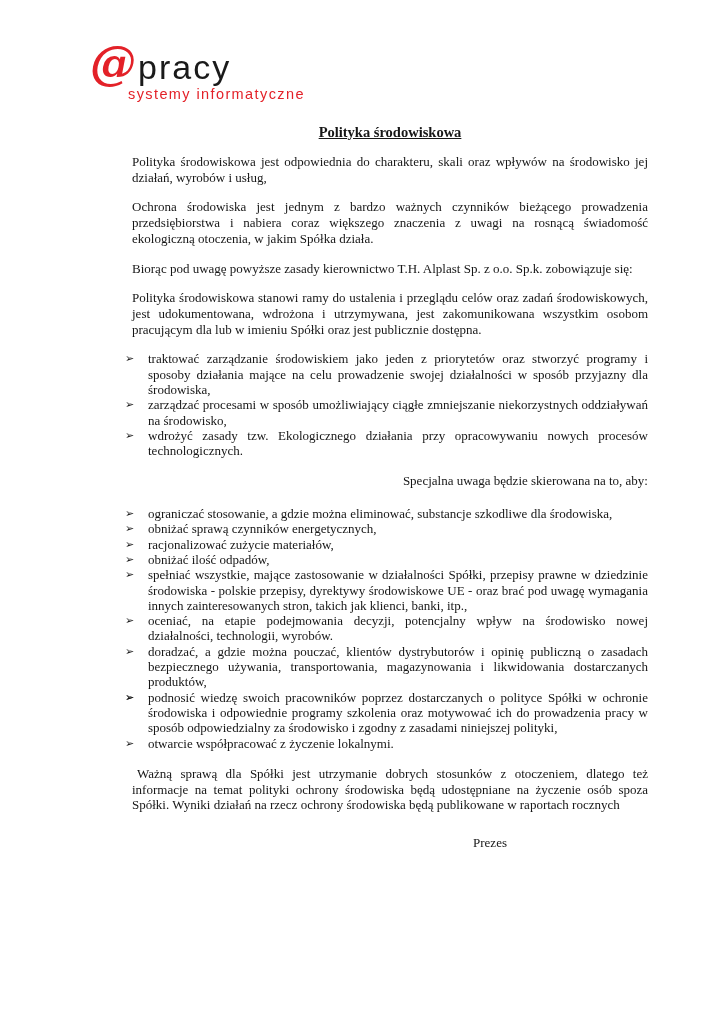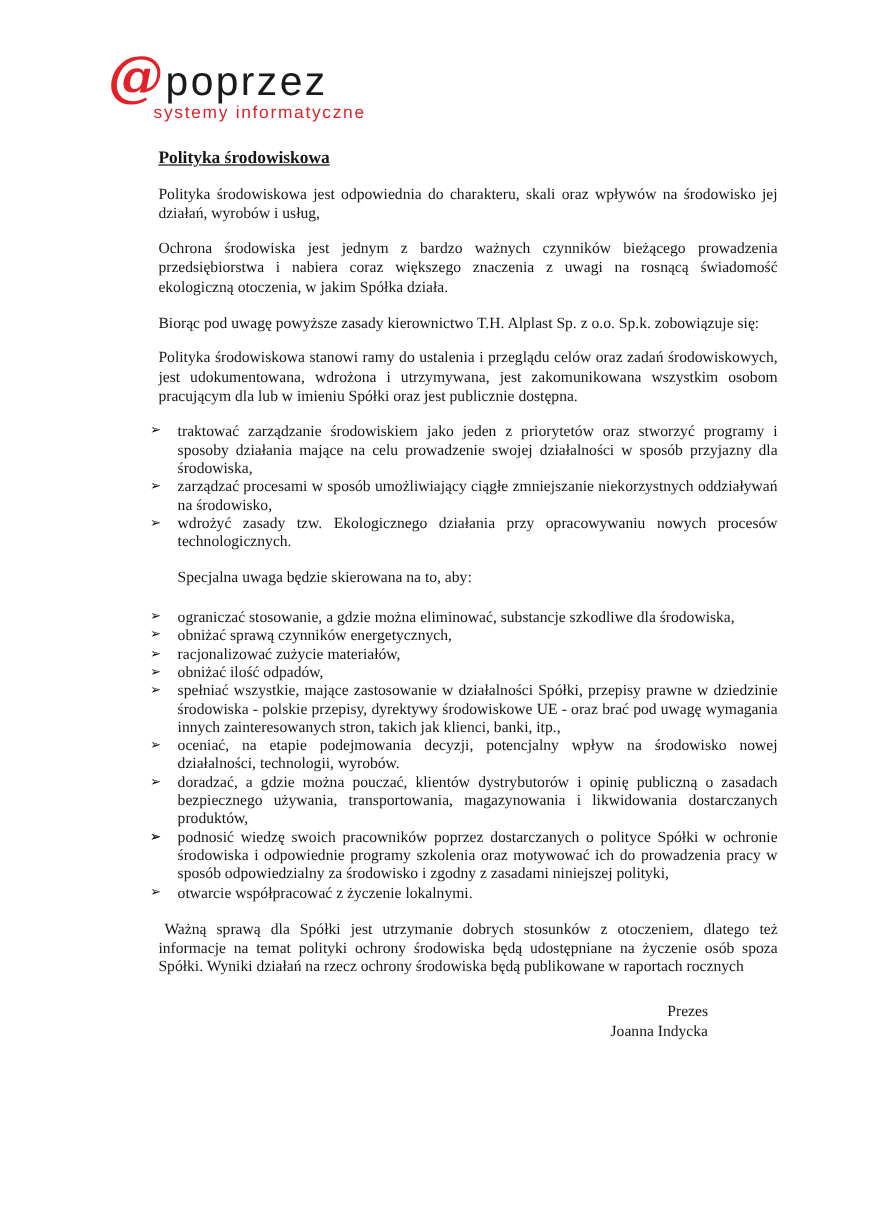--- a/index.html
+++ b/index.html
@@ -60,31 +60,31 @@
     top: 124px;
     left: 132px;
     width: 516px;
     font-size: 13px;
     line-height: 15.7px;
   }
   .title {
     font-size: 14.5px;
     font-weight: 700;
     text-decoration: underline;
-    text-align: left;
+    text-align: center;
     margin: 0 0 13px 0;
     line-height: 17px;
   }
   p.body-par {
     margin: 0 0 14px 0;
     text-align: justify;
   }
   p.special {
     margin: 2px 0 17px 16px;
-    text-align: left;
+    text-align: right;
   }
   ul.blist {
     list-style: none;
     margin: 0 0 15px 0;
     padding: 0;
   }
   ul.blist li {
     position: relative;
     padding-left: 16px;
     text-align: justify;
@@ -99,34 +99,34 @@
     color: #161616;
   }
   p.closing {
     margin: 6px 0 6px 0;
     text-align: justify;
     text-indent: 5px;
   }
   .signature {
     margin-left: 258px;
     width: 200px;
-    text-align: right;
+    text-align: center;
     line-height: 16.5px;
     margin-top: 22px;
   }
 </style>
 </head>
 <body>
 
 <div class="page">
 
   <div class="logo">
     <div class="logo-row">
       <span class="logo-at">@</span>
-      <span class="logo-name">poprzez</span>
+      <span class="logo-name">pracy</span>
     </div>
     <div class="logo-tagline">systemy informatyczne</div>
   </div>
 
   <div class="content">
 
     <h1 class="title">Polityka środowiskowa</h1>
 
     <p class="body-par">Polityka środowiskowa jest odpowiednia do charakteru, skali oraz wpływów na środowisko jej działań, wyrobów i usług,</p>
     <p class="body-par">Ochrona środowiska jest jednym z bardzo ważnych czynników bieżącego prowadzenia przedsiębiorstwa i nabiera coraz większego znaczenia z uwagi na rosnącą świadomość ekologiczną otoczenia, w jakim Spółka działa.</p>
@@ -189,17 +189,16 @@
       <li>
         <span class="marker">➢</span>
         <span>otwarcie współpracować z życzenie lokalnymi.</span>
       </li>
     </ul>
 
     <p class="closing">Ważną sprawą dla Spółki jest utrzymanie dobrych stosunków z otoczeniem, dlatego też informacje na temat polityki ochrony środowiska będą udostępniane na życzenie osób spoza Spółki. Wyniki działań na rzecz ochrony środowiska będą publikowane w raportach rocznych</p>
 
     <div class="signature">
       <div>Prezes</div>
-      <div>Joanna Indycka</div>
     </div>
 
   </div>
 </div>
 
 </body></html>

